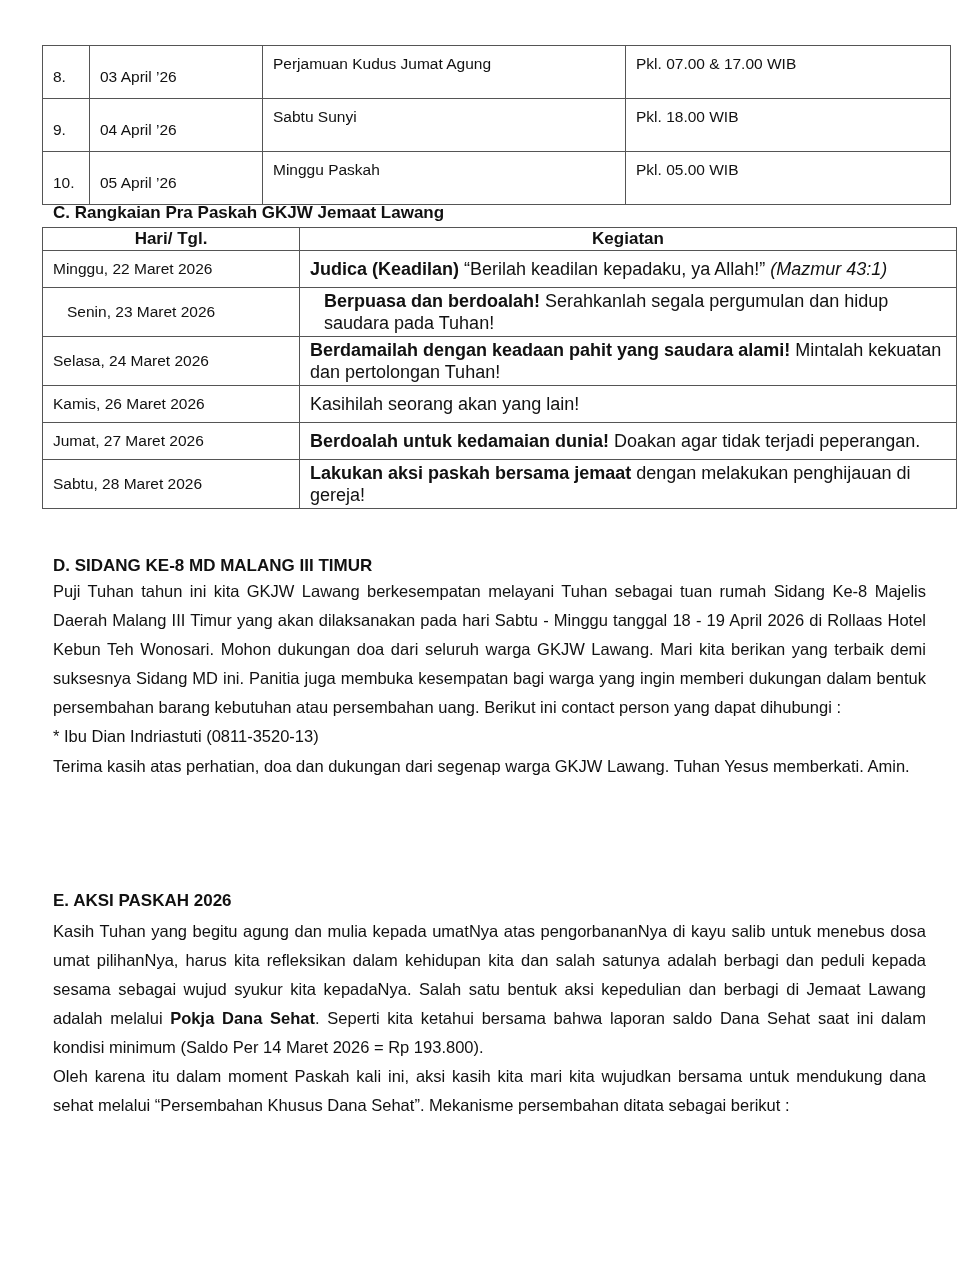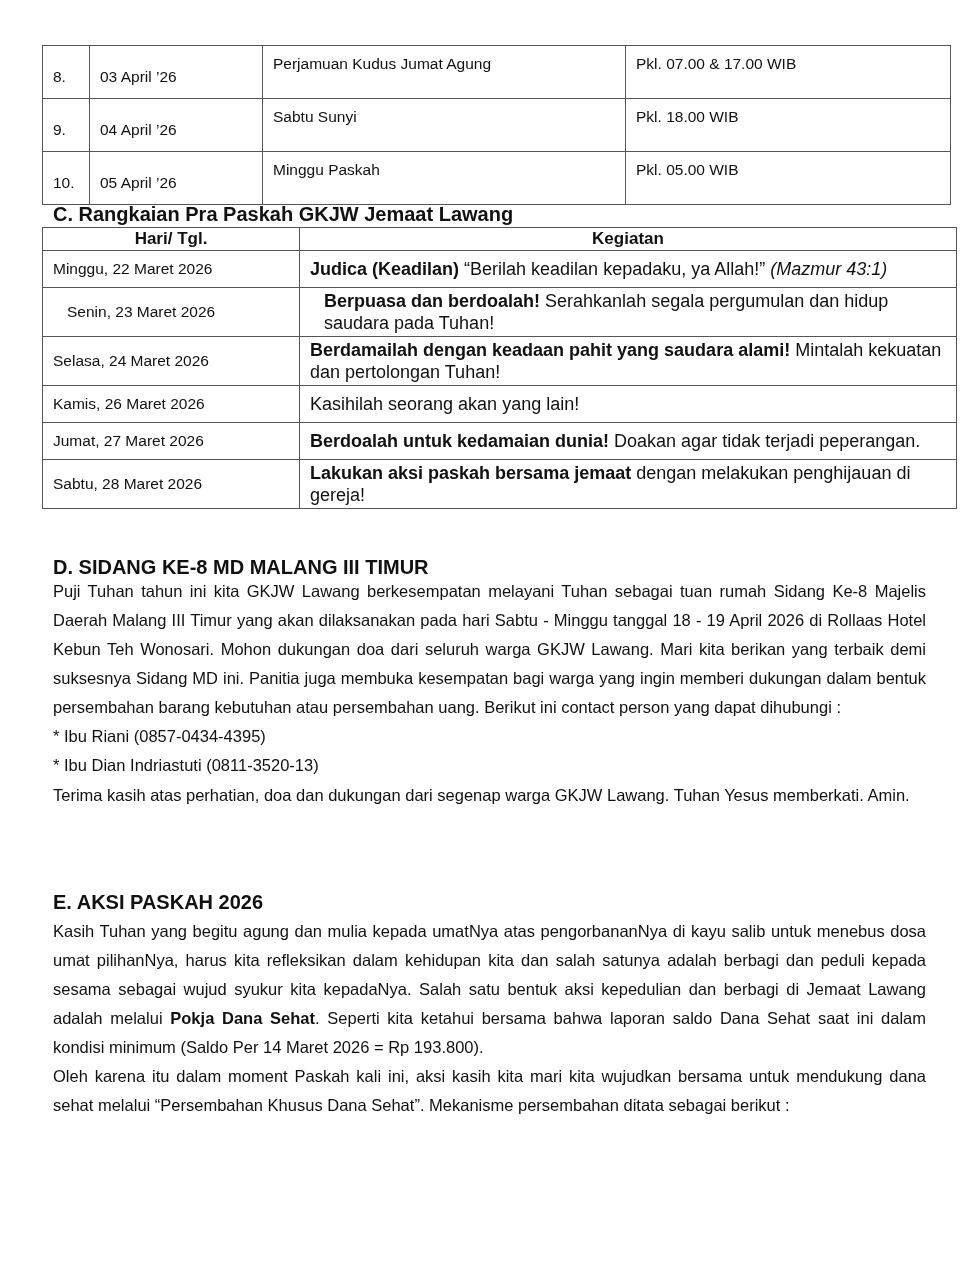--- a/index.html
+++ b/index.html
@@ -20,21 +20,21 @@
     vertical-align: middle;
   }
   .t1 td.no { width: 26px; }
   .t1 td.date { width: 152px; }
   .t1 td.event { width: 342px; vertical-align: top; padding-top: 9px; }
   .t1 td.time { vertical-align: top; padding-top: 9px; }
   .t1 td.no, .t1 td.date { padding-top: 10px; }
 
   
   .sec-title {
-    position: absolute; left: 53px; font-weight: bold; font-size: 20px;
+    position: absolute; left: 53px; font-weight: bold; font-size: 17px;
   }
   .t2 {
     position: absolute; left: 42px; top: 227px; width: 915px;
     border-collapse: collapse; font-size: 15.5px;
   }
   .t2 th {
     border: 1.3px solid #555555; font-weight: bold; font-size: 17px;
     height: 22px; padding: 0;
   }
   .t2 td {
@@ -119,21 +119,20 @@
     <tr class="r7">
       <td class="day">Sabtu, 28 Maret 2026</td>
       <td class="act"><span class="bold">Lakukan aksi paskah bersama jemaat</span><span> dengan melakukan penghijauan di gereja!</span></td>
     </tr>
   </tbody>
     </table>
 
   <div class="sec-title" style="top:556px;">D. SIDANG KE-8 MD MALANG III TIMUR</div>
   <div class="body-text" style="top:577px;">
     <p>Puji Tuhan tahun ini kita GKJW Lawang berkesempatan melayani Tuhan sebagai tuan rumah Sidang Ke-8 Majelis Daerah Malang III Timur yang akan dilaksanakan pada hari Sabtu - Minggu tanggal 18 - 19 April 2026 di Rollaas Hotel Kebun Teh Wonosari. Mohon dukungan doa dari seluruh warga GKJW Lawang. Mari kita berikan yang terbaik demi suksesnya Sidang MD ini. Panitia juga membuka kesempatan bagi warga yang ingin memberi dukungan dalam bentuk persembahan barang kebutuhan atau persembahan uang. Berikut ini contact person yang dapat dihubungi :</p>
-    <p>* Ibu Riani (0857-0434-4395)</p>
     <p>* Ibu Dian Indriastuti (0811-3520-13)</p>
     <p class="tight" style="margin-top:4px;">Terima kasih atas perhatian, doa dan dukungan dari segenap warga GKJW Lawang. Tuhan Yesus memberkati. Amin.</p>
   </div>
 
   <div class="sec-title" style="top:891px;">E. AKSI PASKAH 2026</div>
   <div class="body-text" style="top:917px;">
     <p><span>Kasih Tuhan yang begitu agung dan mulia kepada umatNya atas pengorbananNya di kayu salib untuk menebus dosa umat pilihanNya, harus kita refleksikan dalam kehidupan kita dan salah satunya adalah berbagi dan peduli kepada sesama sebagai wujud syukur kita kepadaNya. Salah satu bentuk aksi kepedulian dan berbagi di Jemaat Lawang adalah melalui </span><span class="bold">Pokja Dana Sehat</span><span>. Seperti kita ketahui bersama bahwa laporan saldo Dana Sehat saat ini dalam kondisi minimum (Saldo Per 14 Maret 2026 = Rp 193.800).</span></p>
     <p>Oleh karena itu dalam moment Paskah kali ini, aksi kasih kita mari kita wujudkan bersama untuk mendukung dana sehat melalui “Persembahan Khusus Dana Sehat”. Mekanisme persembahan ditata sebagai berikut :</p>
   </div>
 

